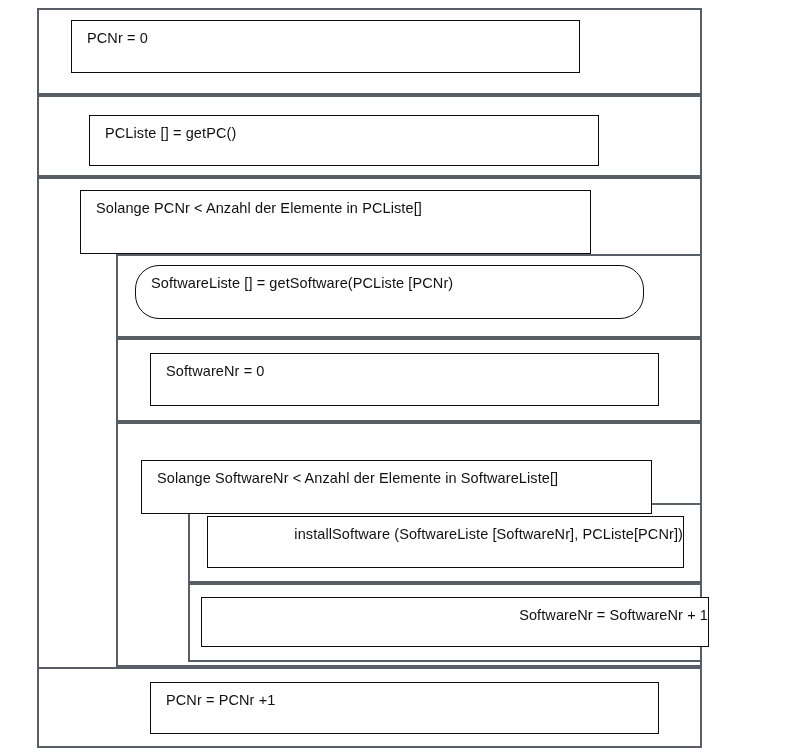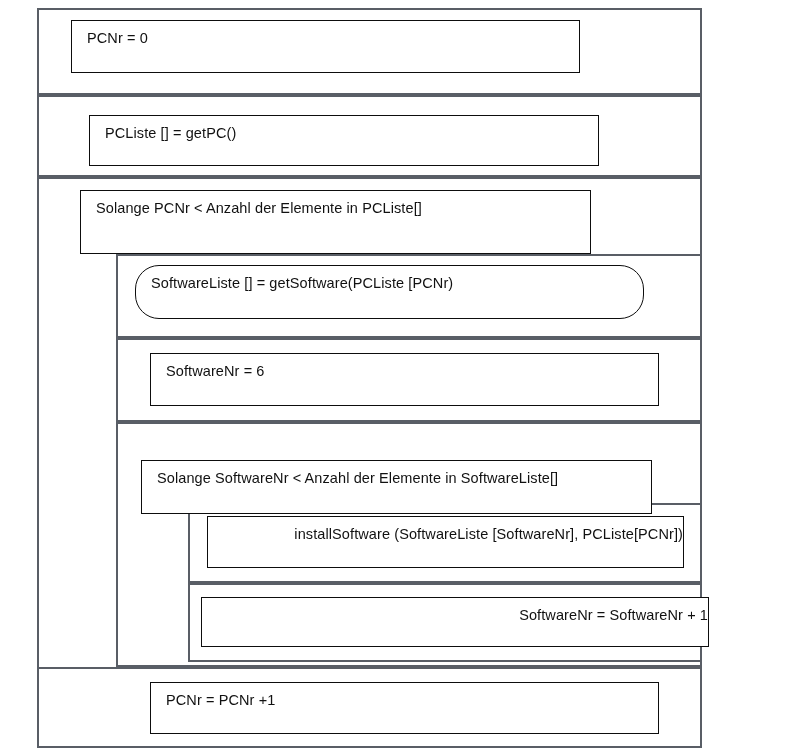--- a/index.html
+++ b/index.html
@@ -88,21 +88,21 @@
 
   <div class="abs stmt" style="left:80px; top:190px; width:511px; height:64px;">
     <span class="label">Solange PCNr &lt; Anzahl der Elemente in PCListe[]</span>
   </div>
 
   <div class="abs stmt" style="left:135px; top:265px; width:509px; height:54px;border-radius:24px;">
     <span class="label">SoftwareListe [] = getSoftware(PCListe [PCNr)</span>
   </div>
 
   <div class="abs stmt" style="left:150px; top:353px; width:509px; height:53px;">
-    <span class="label">SoftwareNr = 6</span>
+    <span class="label">SoftwareNr = 0</span>
   </div>
 
   <div class="abs stmt" style="left:141px; top:438px; width:511px; height:54px;margin-top:22px;">
     <span class="label">Solange SoftwareNr &lt; Anzahl der Elemente in SoftwareListe[]</span>
   </div>
 
   <div class="abs stmt" style="left:207px; top:516px; width:477px; height:52px;justify-content:flex-end;">
     <span class="label">installSoftware (SoftwareListe [SoftwareNr], PCListe[PCNr])</span>
   </div>
 

